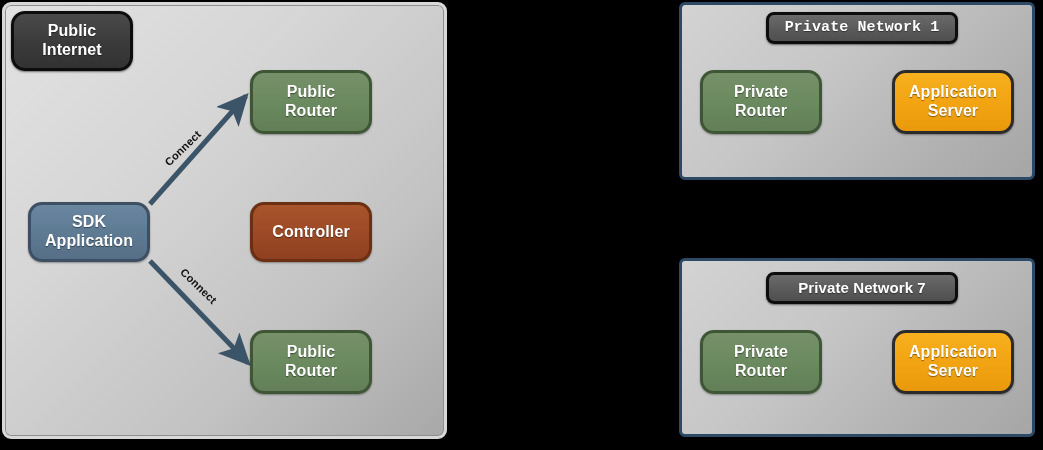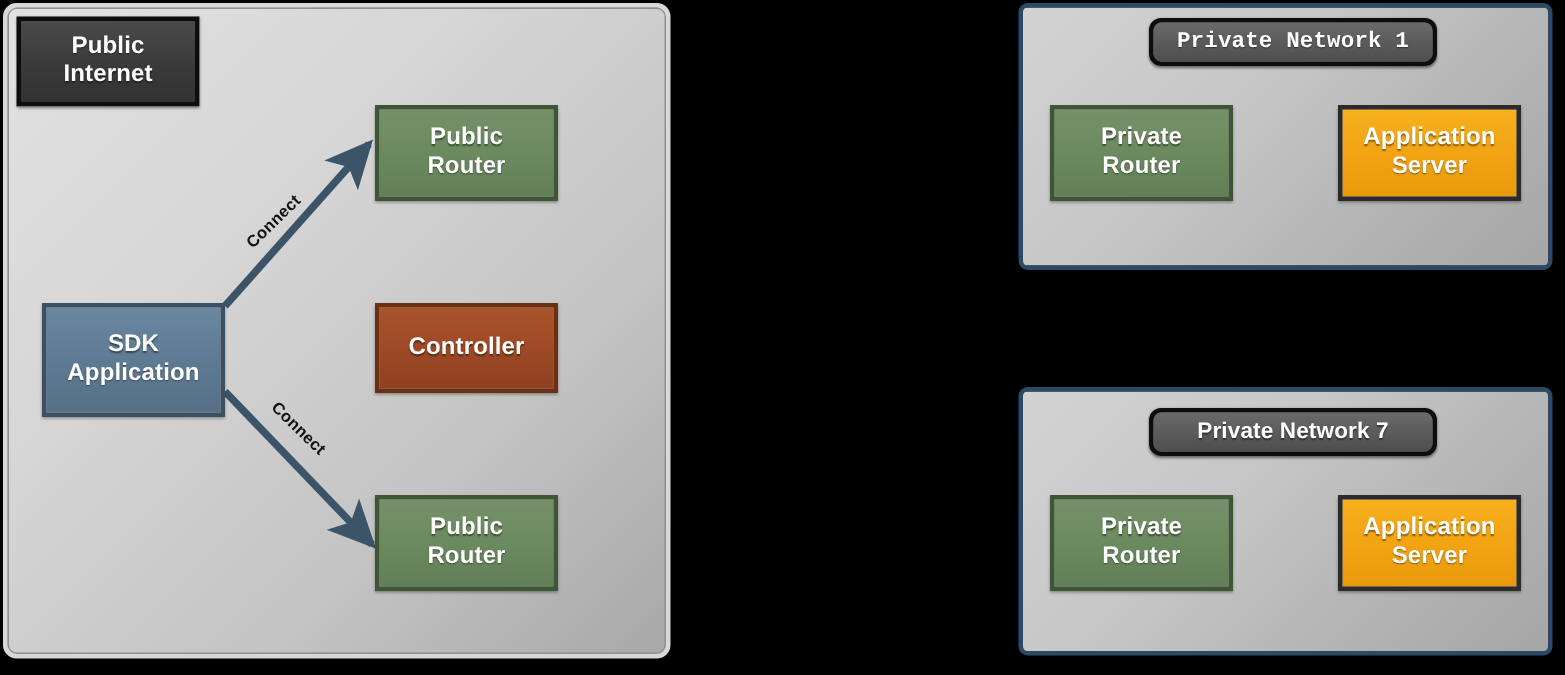--- a/index.html
+++ b/index.html
@@ -50,21 +50,21 @@
     position: absolute;
     box-sizing: border-box;
     display: flex;
     align-items: center;
     justify-content: center;
     text-align: center;
     color: #ffffff;
     font-weight: bold;
     font-size: 16px;
     line-height: 1.18;
-    border-radius: 0;
+    border-radius: 14px;
     text-shadow: 0 1px 1px rgba(0,0,0,0.45);
     white-space: pre-line;
     letter-spacing: 0.1px;
   }
 
   
   .node-zone {
     background: linear-gradient(180deg, #4a4a4a 0%, #3a3a3a 55%, #323232 100%);
     border: 3px solid #0d0d0d;
     box-shadow: 0 1px 2px rgba(0,0,0,0.5);
@@ -144,21 +144,21 @@
 Internet</div>
 
   <div class="node node-router" style="left:250px; top:70px; width:122px; height:64px;">Public
 Router</div>
 
   <div class="node node-controller" style="left:250px; top:202px; width:122px; height:60px;">Controller</div>
 
   <div class="node node-router" style="left:250px; top:330px; width:122px; height:64px;">Public
 Router</div>
 
-  <div class="node node-app" style="left:28px; top:202px; width:122px; height:76px;">SDK
+  <div class="node node-app" style="left:28px; top:202px; width:122px; height:60px;">SDK
 Application</div>
 
   <div class="panel panel-private panel-private-1"></div>
 
   <div class="node node-netlabel" style="left:766px; top:12px; width:192px; height:32px; font-size:15px;font-family:Liberation Mono, monospace;">Private Network 1</div>
 
   <div class="node node-router" style="left:700px; top:70px; width:122px; height:64px;">Private
 Router</div>
 
   <div class="node node-server" style="left:892px; top:70px; width:122px; height:64px;">Application

